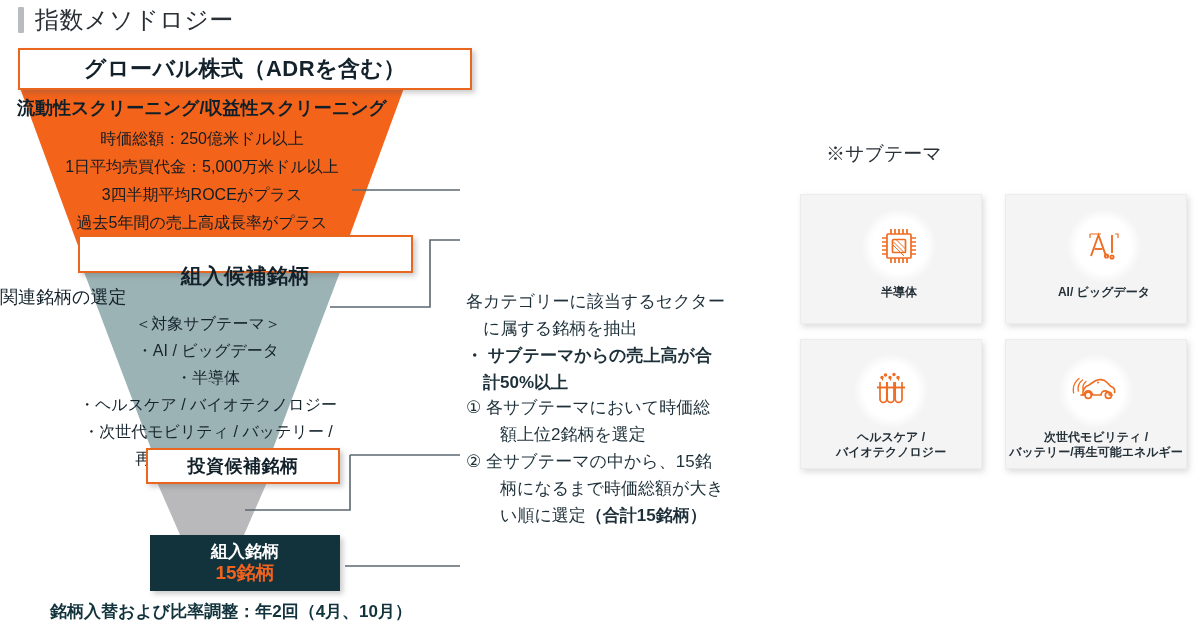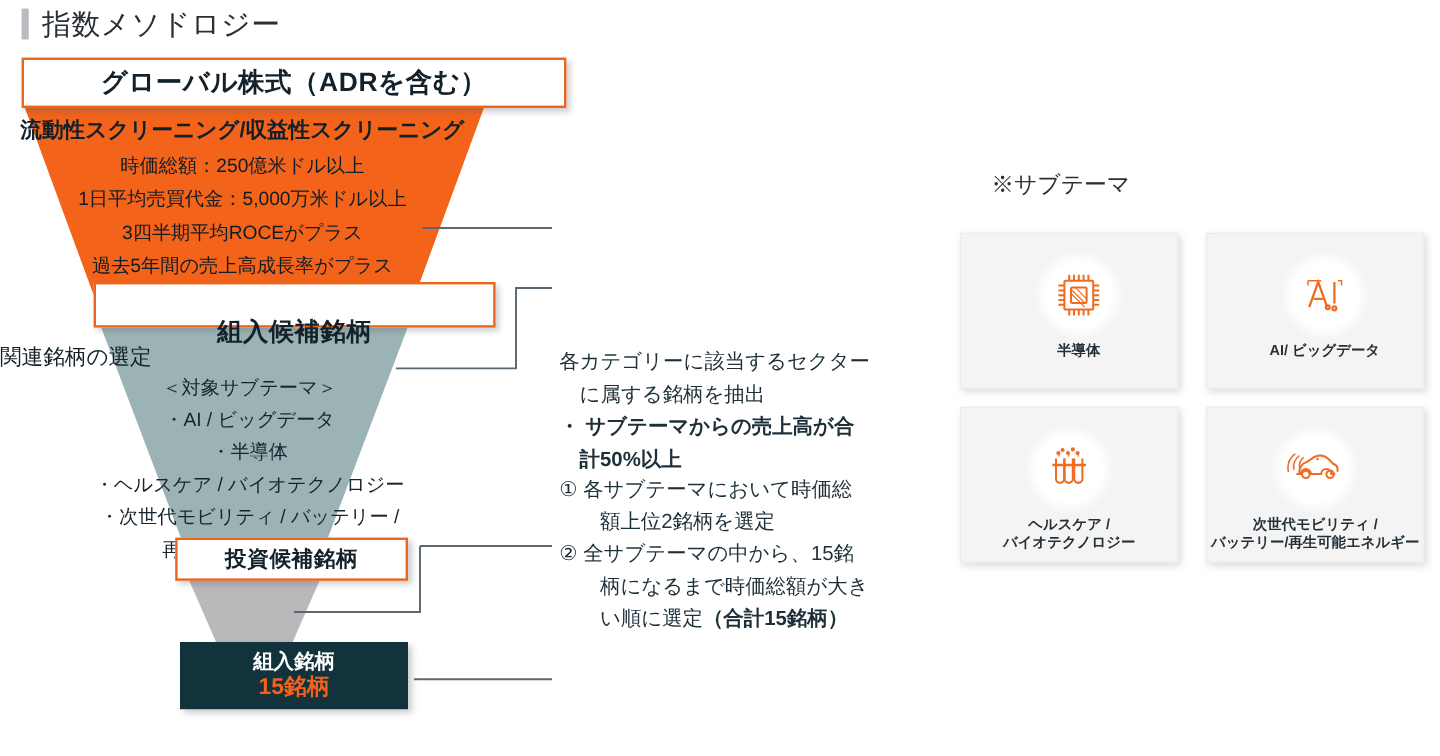--- a/index.html
+++ b/index.html
@@ -181,20 +181,21 @@
       <span>組入候補銘柄</span>
     </div>
     <div class="box" id="box-invest">
       <span>投資候補銘柄</span>
     </div>
     <div id="box-final">
       <div class="l1">組入銘柄</div>
       <div class="l2">15銘柄</div>
     </div>
 
+    <div class="footer">銘柄入替および比率調整：年2回（4月、10月）</div>
   </div>
 
   <svg id="connectors">
 
     <path d="M 352,190 L 460,190" stroke="#5b6770" stroke-width="1.6" fill="none"></path>
     <path d="M 330,307 L 430,307 L 430,240 L 460,240" stroke="#5b6770" stroke-width="1.6" fill="none"></path>
 
     <path d="M 350,455 L 350,510 L 245,510" stroke="#5b6770" stroke-width="1.6" fill="none"></path>
     <path d="M 350,455 L 460,455" stroke="#5b6770" stroke-width="1.6" fill="none"></path>
 

